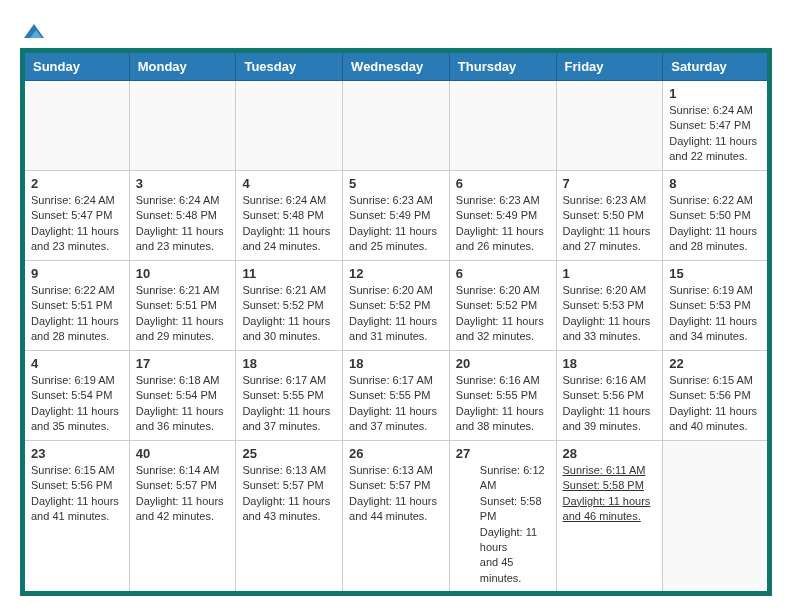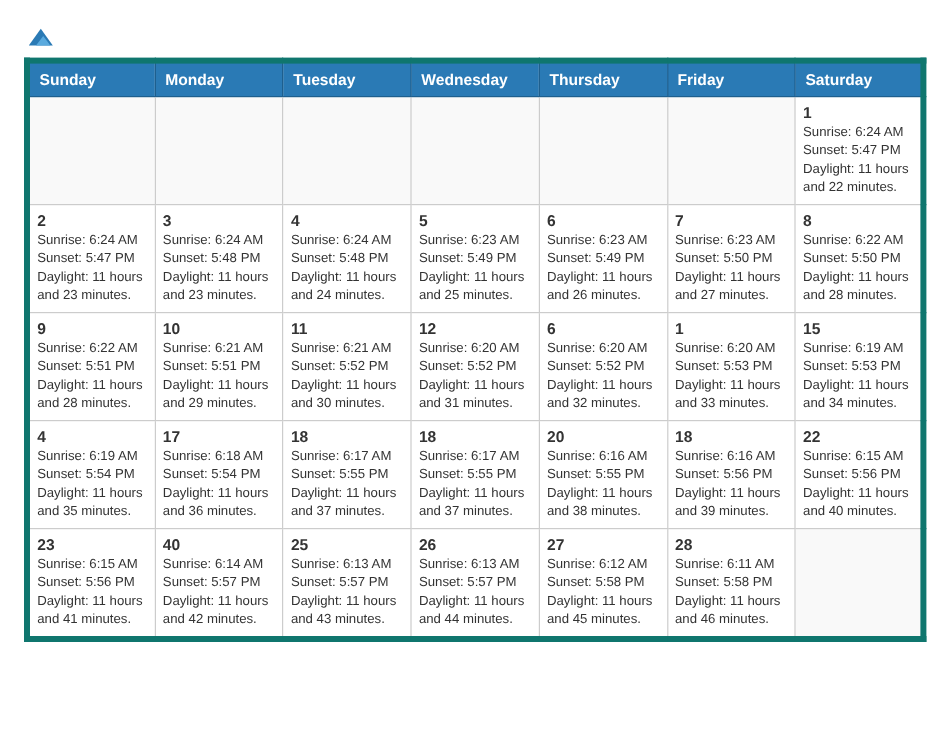--- a/index.html
+++ b/index.html
@@ -313,28 +313,28 @@
         </td>
         <td>
           <span class="day-number">26</span>
           <div class="day-info" style="white-space: pre-line;">Sunrise: 6:13 AM
 Sunset: 5:57 PM
 Daylight: 11 hours
 and 44 minutes.</div>
         </td>
         <td>
           <span class="day-number">27</span>
-          <div class="day-info" style="white-space: pre-line;">Sunrise: 6:12 AM
+          <div class="day-info" style="white-space: pre-line; margin-left: 24px;">Sunrise: 6:12 AM
 Sunset: 5:58 PM
 Daylight: 11 hours
 and 45 minutes.</div>
         </td>
         <td>
           <span class="day-number">28</span>
-          <div class="day-info" style="white-space: pre-line;">Sunrise: 6:11 AM
+          <div class="day-info" style="white-space: pre-line; text-decoration: underline;">Sunrise: 6:11 AM
 Sunset: 5:58 PM
 Daylight: 11 hours
 and 46 minutes.</div>
         </td>
         <td class="empty"></td>
       </tr>
     </tbody>
 </table>
 
 </body></html>

